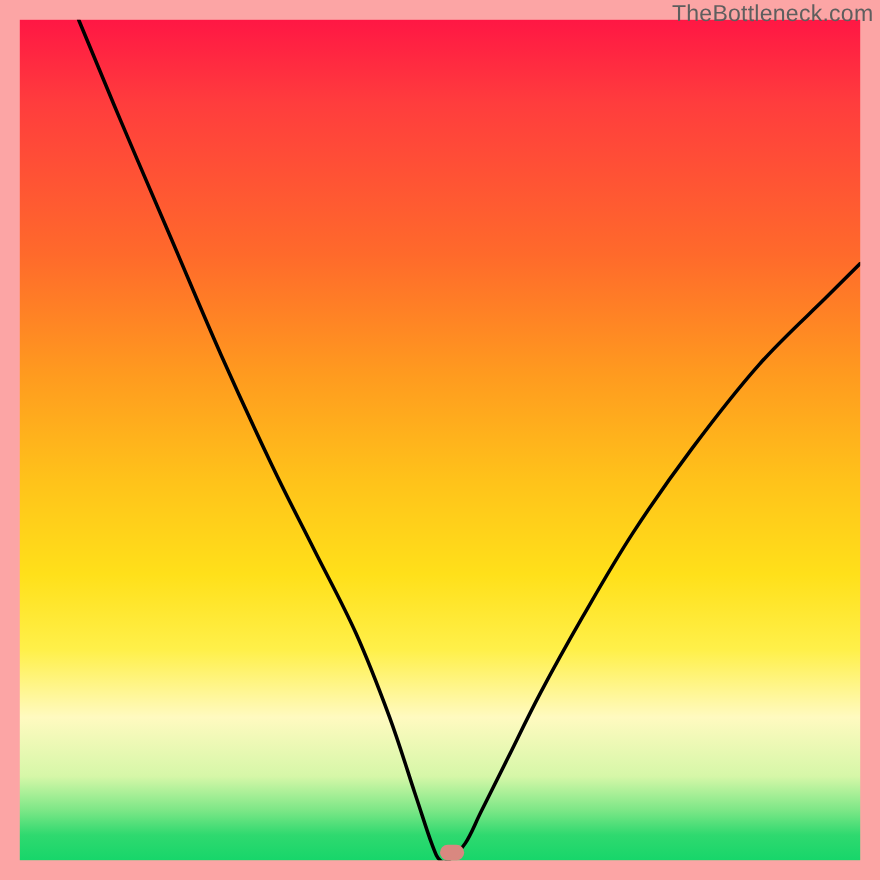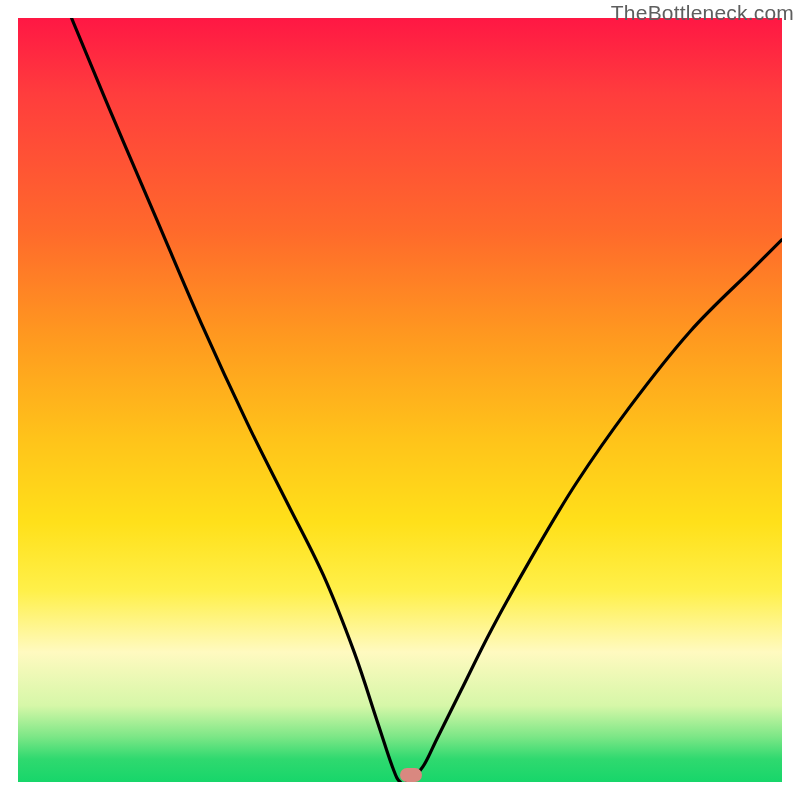--- a/index.html
+++ b/index.html
@@ -8,21 +8,21 @@
     width: 800px;
     height: 800px;
     background: #000;
     overflow: hidden;
     font-family: Arial, Helvetica, sans-serif;
   }
   .stage {
     position: relative;
     width: 800px;
     height: 800px;
-    background: #ffffff;
+    background: #fca5a5;
   }
   .plot {
     position: absolute;
     left: 18px;
     top: 18px;
     width: 764px;
     height: 764px;
     background: linear-gradient(
       to bottom,
       #ff1744 0%,

